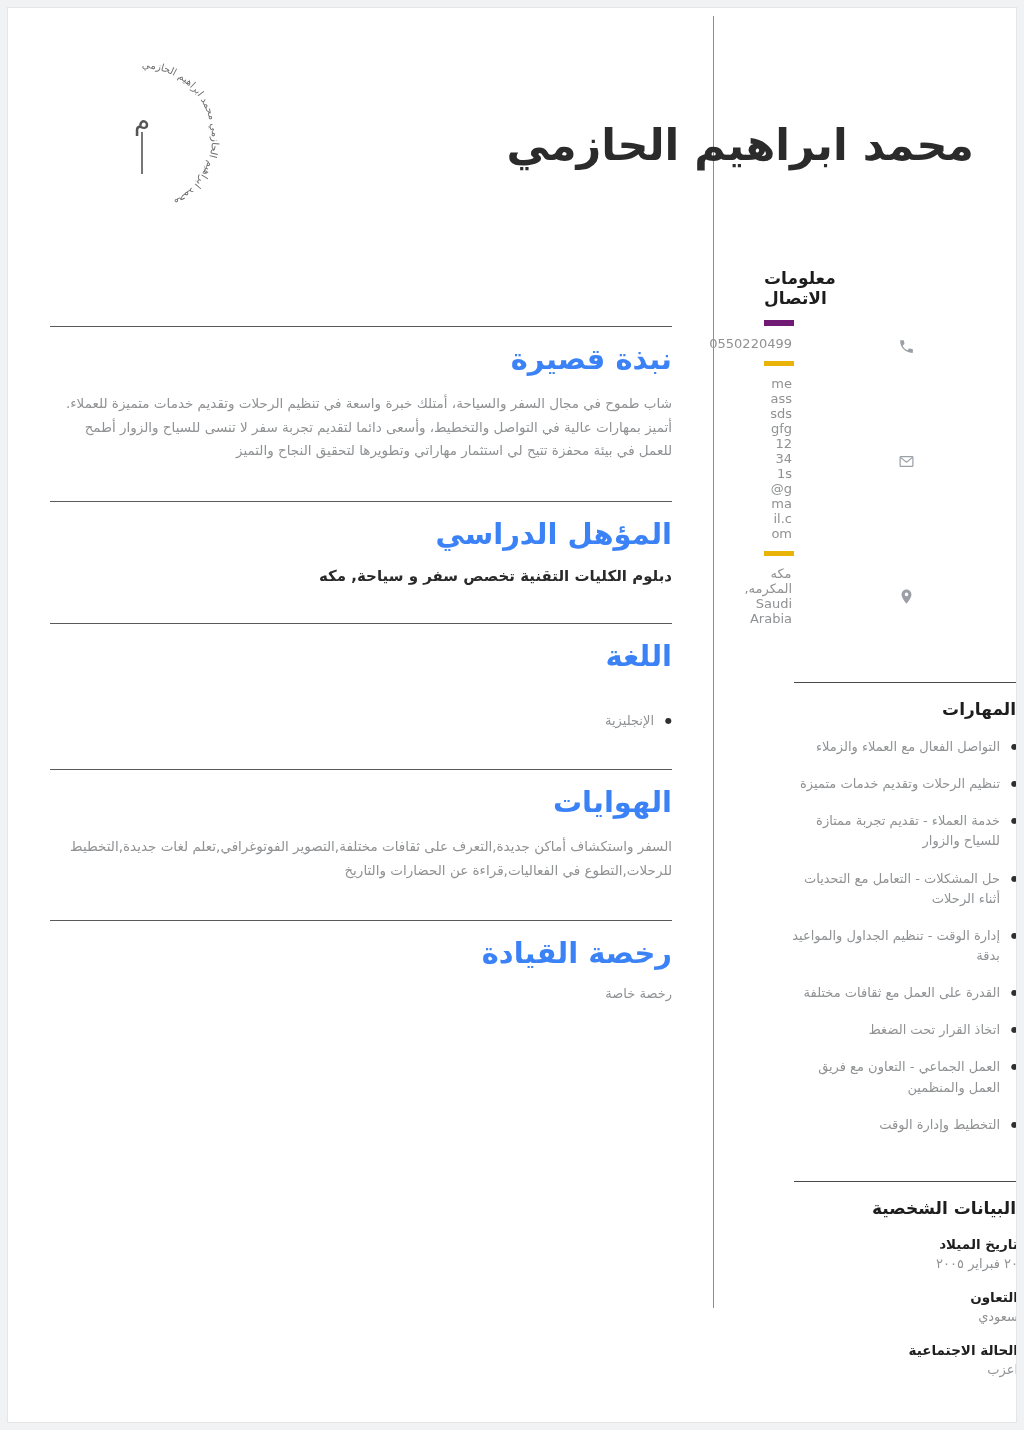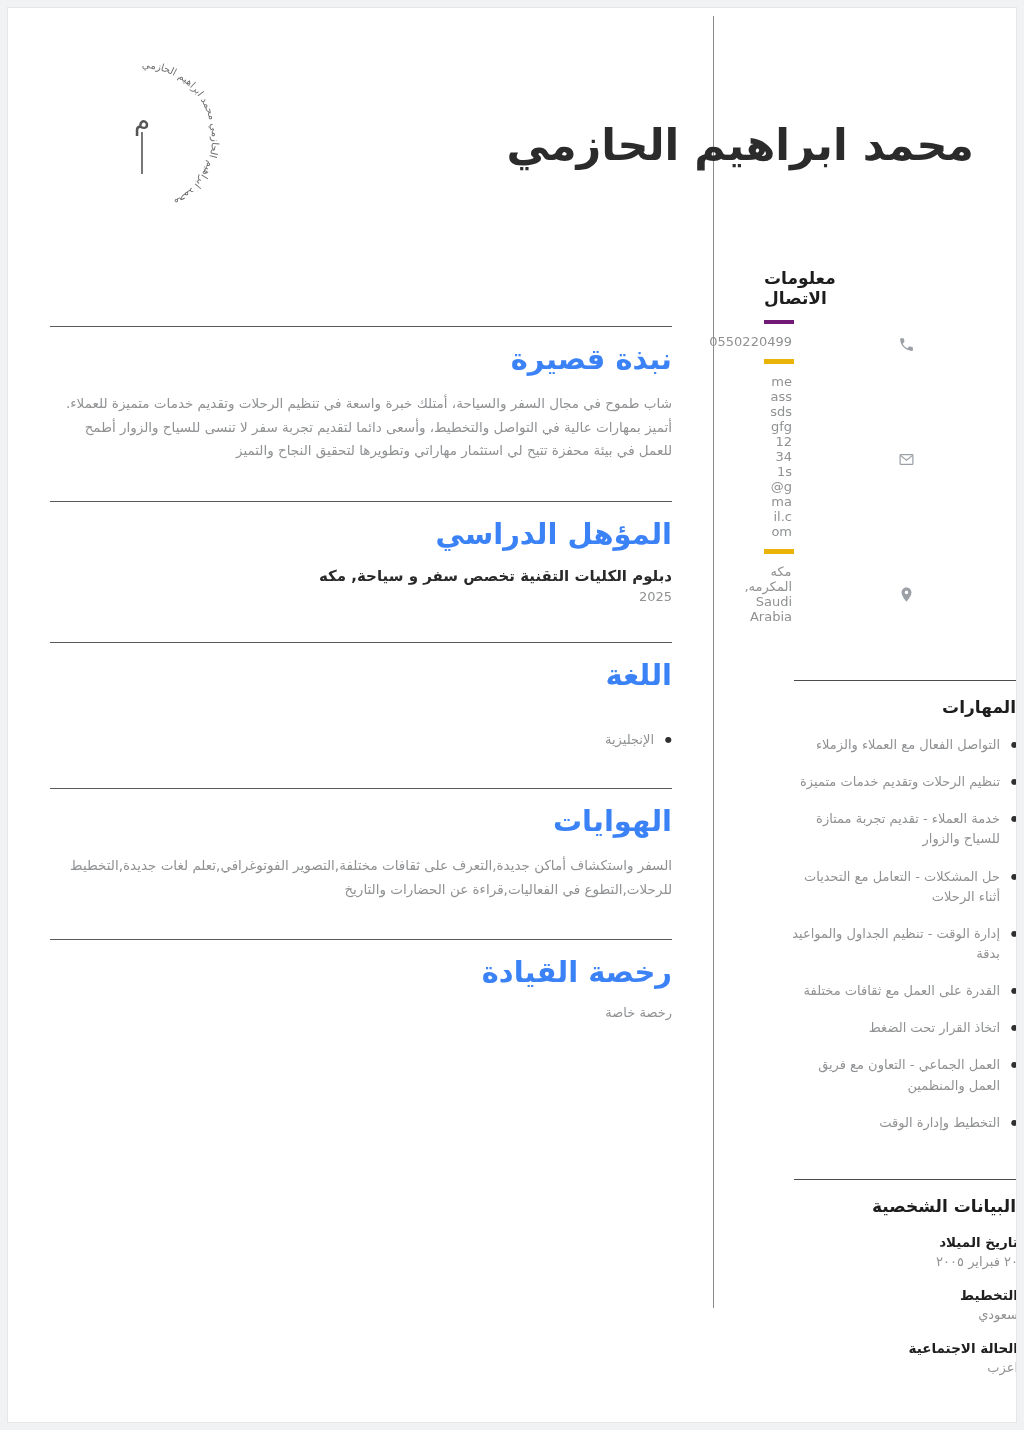--- a/index.html
+++ b/index.html
@@ -63,21 +63,21 @@
   .c-icon { direction:ltr; display:flex; justify-content:center; align-items:center; order:2; }
   .c-text {
     order:1; direction:rtl; text-align:right;
     font-size:13px; color:#8f9193;
     padding:10px 2px 10px 6px;
     border-bottom:5px solid #eab308;
   }
   .c-row:last-child .c-text { border-bottom:none;text-align:center; }
   .c-title {
     font-size:17px; font-weight:700; color:#1d1d1d;
-    padding:0 2px 12px 0; border-bottom:4px solid #701a75;
+    padding:0 2px 12px 0; border-bottom:6px solid #701a75;
   }
   .email-text { direction:ltr; unicode-bidi:plaintext; word-break:break-all; text-align:right; }
   .side-rule { width:224px; margin-right:0; border-top:1px solid #4a4a4a; }
   .side-section { margin-top:46px; }
   .side-title { font-size:17px; font-weight:700; color:#1d1d1d; margin:16px 2px 18px 0; width:224px; }
   ul.skill-list { list-style:none; width:232px; margin-right:0; }
   ul.skill-list li { margin-bottom:17px; }
   .p-fields { width:224px; }
   .p-label { font-size:13.5px; font-weight:700; color:#1f1f1f; margin-bottom:4px; }
   .p-value { font-size:13px; color:#8f9193; margin-bottom:18px; }
@@ -109,21 +109,20 @@
     <section class="section">
       <div class="rule"></div>
       <h2>نبذة قصيرة</h2>
       <p class="body-text">شاب طموح في مجال السفر والسياحة، أمتلك خبرة واسعة في تنظيم الرحلات وتقديم خدمات متميزة للعملاء. أتميز بمهارات عالية في التواصل والتخطيط، وأسعى دائما لتقديم تجربة سفر لا تنسى للسياح والزوار أطمح للعمل في بيئة محفزة تتيح لي استثمار مهاراتي وتطويرها لتحقيق النجاح والتميز</p>
     </section>
 
     <section class="section">
       <div class="rule"></div>
       <h2>المؤهل الدراسي</h2>
       <div class="degree">دبلوم الكليات التقنية تخصص سفر و سياحة, مكه</div>
-      <div class="muted">2025</div>
     </section>
 
     <section class="section">
       <div class="rule"></div>
       <h2>اللغة</h2>
       <ul class="dotlist" id="language-list">
           <li>الإنجليزية</li>
         </ul>
     </section>
 
@@ -190,21 +189,21 @@
           <li>التخطيط وإدارة الوقت</li>
         </ul>
     </div>
 
     <div class="side-section">
       <div class="side-rule"></div>
       <h3 class="side-title">البيانات الشخصية</h3>
       <div class="p-fields" id="personal-fields">
           <div class="p-label">تاريخ الميلاد</div>
           <div class="p-value">٢٠ فبراير ٢٠٠٥</div>
-          <div class="p-label">التخطيط</div>
+          <div class="p-label">التعاون</div>
           <div class="p-value">سعودي</div>
           <div class="p-label">الحالة الاجتماعية</div>
           <div class="p-value">اعزب</div>
         </div>
     </div>
 
   </aside>
 
 </div>
 

